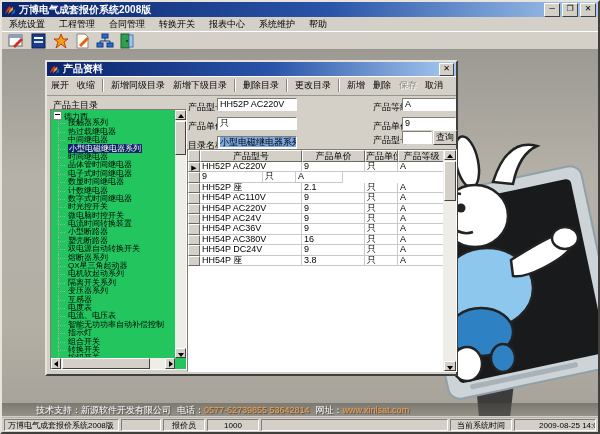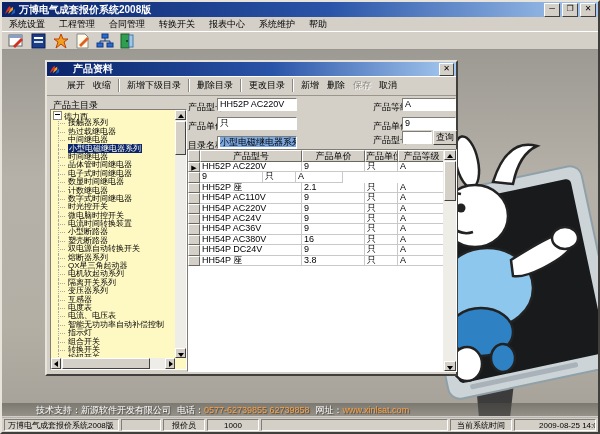--- a/index.html
+++ b/index.html
@@ -27,31 +27,31 @@
     background:linear-gradient(180deg,rgba(80,78,72,.50),rgba(130,127,120,.35));
     display:flex;align-items:center;gap:6px;padding-left:34px;box-sizing:border-box;
     font-size:9px;color:#fff;text-shadow:1px 1px 1px rgba(0,0,0,.5);white-space:nowrap;}
   .banner .accent{color:#ffa040;}
   
   .dialog{position:absolute;left:43px;top:10px;width:413px;height:316px;background:#d4d0c8;z-index:10;
     border:2px solid;border-color:#e8e4dc #403f3b #403f3b #e8e4dc;box-sizing:border-box;}
   .dlg-titlebar{position:absolute;left:0;top:0;right:0;height:14px;
     background:linear-gradient(90deg,#0a246a,#2a54a8 55%,#a6caf0);
     display:flex;align-items:center;padding:0 2px;color:#fff;}
-  .dlg-titlebar .title{font-size:10px;font-weight:bold;margin-left:13px;}
+  .dlg-titlebar .title{font-size:10px;font-weight:bold;margin-left:3px;}
   .dlg-close{margin-left:auto;width:13px;height:11px;background:#d4d0c8;border:1px solid;
     border-color:#fff #404040 #404040 #fff;font-size:8px;line-height:9px;text-align:center;color:#000;}
   .dlg-toolbar{position:absolute;left:0;top:14px;right:0;height:19px;display:flex;align-items:center;
-    font-size:9px;border-bottom:1px solid #9a968e;box-shadow:inset 0 1px 0 #fff;padding-left:16px;text-align:right;}
+    font-size:9px;border-bottom:1px solid #9a968e;box-shadow:inset 0 1px 0 #fff;padding-left:0;text-align:right;}
   .flatbtn{padding:2px 4px;white-space:nowrap;cursor:default;}
   .flatbtn.disabled{color:#8a8781;text-shadow:1px 1px 0 #fff;}
   .vsep{width:0;height:13px;border-left:1px solid #8a8781;border-right:1px solid #fff;margin:0 3px;}
   
   .tree-label{position:absolute;left:6px;top:37px;font-size:9px;}
-  .tree-box{position:absolute;left:3px;top:47px;width:137px;height:261px;background:#fef9c3;
+  .tree-box{position:absolute;left:3px;top:47px;width:137px;height:261px;background:#22c55e;
     border:1px solid;border-color:#807d76 #fff #fff #807d76;box-sizing:border-box;}
   .tree-content{position:absolute;left:2px;top:1px;right:12px;bottom:12px;overflow:hidden;
     font-size:8px;white-space:nowrap;}
   .tree-row{height:8.4px;line-height:8.4px;}
   .minusbox{display:inline-block;width:7px;height:7px;border:1px solid #8a8781;background:#fff;
     vertical-align:-1px;margin-right:2px;position:relative;}
   .minusbox::after{content:"";position:absolute;left:1px;right:1px;top:2px;border-top:1px solid #000;}
   .tree-item{height:8.4px;line-height:8.4px;padding-left:15px;position:relative;}
   .tree-item::before{content:"";position:absolute;left:5px;top:0;bottom:0;border-left:1px dotted #a8a8a8;}
   .tree-item::after{content:"";position:absolute;left:5px;top:4px;width:7px;border-top:1px dotted #a8a8a8;}
@@ -187,39 +187,40 @@
       </g>
       <g fill="#222">
         <circle cx="46" cy="88" r="4.5"></circle>
         <path d="M30,80 q8,-8 16,-6" stroke="#222" stroke-width="2.5" fill="none"></path>
         <path d="M36,106 q10,10 22,6" stroke="#222" stroke-width="2.5" fill="none"></path>
       </g>
     </svg>
 
     <div class="banner">
       <span>技术支持：新源软件开发有限公司</span>
-      <span><span>电话：</span><span class="accent">0577-62739855 62739858</span></span>
+      <span><span>电话：</span><span class="accent">0577-62739855 53642814</span></span>
       <span><span>网址：</span><span class="accent">www.xinlsat.com</span></span>
     </div>
 
     <div class="dialog">
       <div class="dlg-titlebar">
         <svg width="11" height="11" viewBox="0 0 12 12">
           <path d="M1,10 Q3,4 6,2 L7,5 Z" fill="#e03020"></path>
             <path d="M4,10 Q6,4 9,3 L9,6 Z" fill="#f0a020"></path>
             <path d="M7,11 Q9,6 11,5 L11,9 Z" fill="#2060c0"></path>
         </svg>
         <span class="title">产品资料</span>
         <span class="dlg-close">✕</span>
       </div>
 
       <div class="dlg-toolbar">
         <span class="flatbtn">展开</span>
         <span class="flatbtn">收缩</span>
         <span class="vsep"></span>
+        <span class="flatbtn">新增同级目录</span>
         <span class="flatbtn">新增下级目录</span>
         <span class="vsep"></span>
         <span class="flatbtn">删除目录</span>
         <span class="vsep"></span>
         <span class="flatbtn">更改目录</span>
         <span class="vsep"></span>
         <span class="flatbtn">新增</span>
         <span class="flatbtn">删除</span>
         <span class="flatbtn disabled">保存</span>
         <span class="flatbtn">取消</span>

